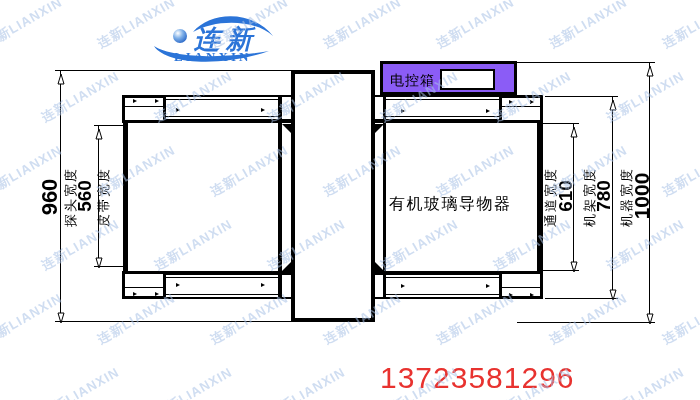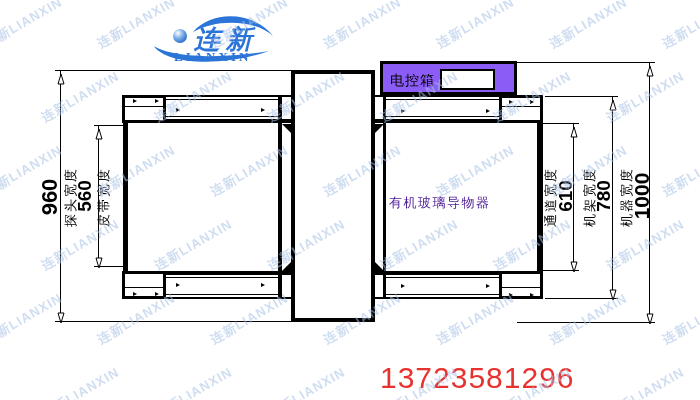--- a/index.html
+++ b/index.html
@@ -16,21 +16,21 @@
   .strip{position:absolute;box-sizing:border-box;border-top:1px solid #000;border-bottom:1px solid #000;z-index:3;}
   .endblock{position:absolute;box-sizing:border-box;border:3px solid #000;background:#fff;z-index:4;}
   .divider{position:absolute;background:#000;height:1px;z-index:5;}
   .beltedge{position:absolute;background:#000;z-index:5;}
   .innervert{position:absolute;background:#000;z-index:5;}
   .detector{position:absolute;box-sizing:border-box;border:4px solid #000;background:#fff;z-index:6;}
   .wedge{position:absolute;background:#000;width:9px;height:9px;z-index:7;}
   .ctrlbox{position:absolute;box-sizing:border-box;border:3px solid #000;background:#8b5cf6;z-index:6;}
   .ctrl-inner{position:absolute;box-sizing:border-box;border:2px solid #000;background:#fff;}
   .ctrl-label{position:absolute;left:7px;top:8px;font-size:14px;letter-spacing:1px;color:#000;}
-  .guide-label{position:absolute;left:389px;top:194px;font-size:13px;letter-spacing:1.5px;color:#4c1d95;z-index:8;}
+  .guide-label{position:absolute;left:389px;top:194px;font-size:16px;letter-spacing:1.5px;color:#000000;z-index:8;}
   
   .rlab{position:absolute;width:150px;text-align:center;transform:rotate(-90deg);
         white-space:nowrap;color:#000;z-index:8;}
   .rlab.val{font-weight:bold;}
   .mark{position:absolute;width:4px;height:4px;background:#000;z-index:6;
         clip-path:polygon(0 0,100% 50%,0 100%);}
   .arrow{position:absolute;z-index:8;}
   
   #wm-layer{position:absolute;left:0;top:0;width:700px;height:400px;z-index:20;pointer-events:none;}
   .wm{position:absolute;font-size:13px;white-space:nowrap;transform:rotate(-30deg);

